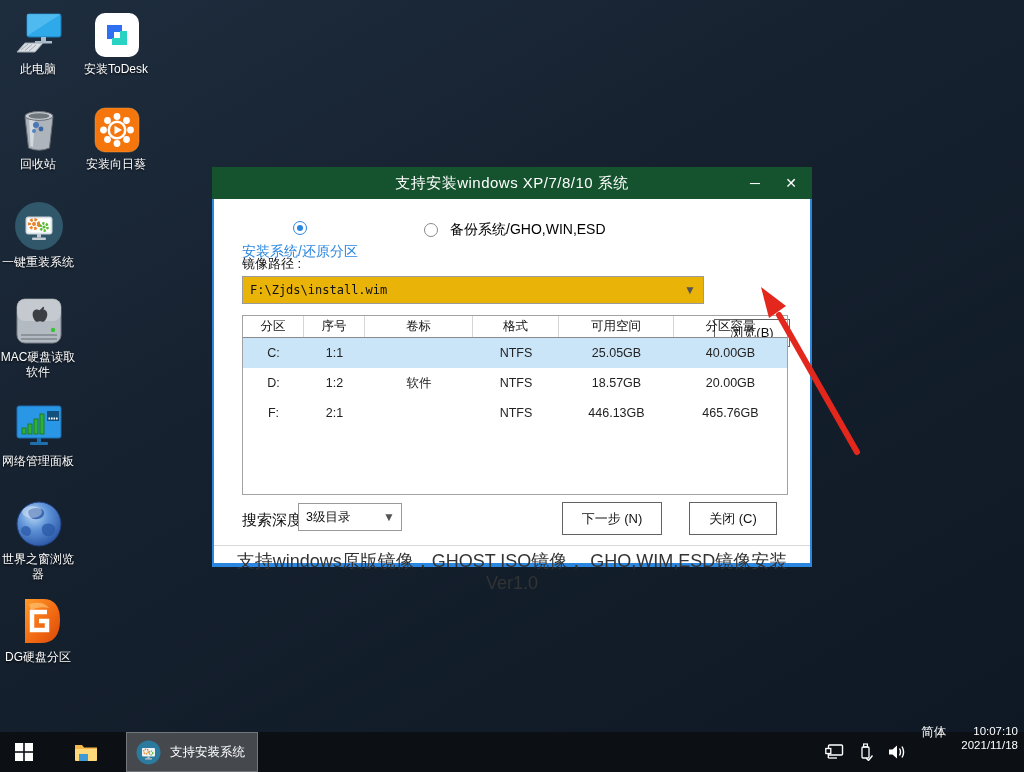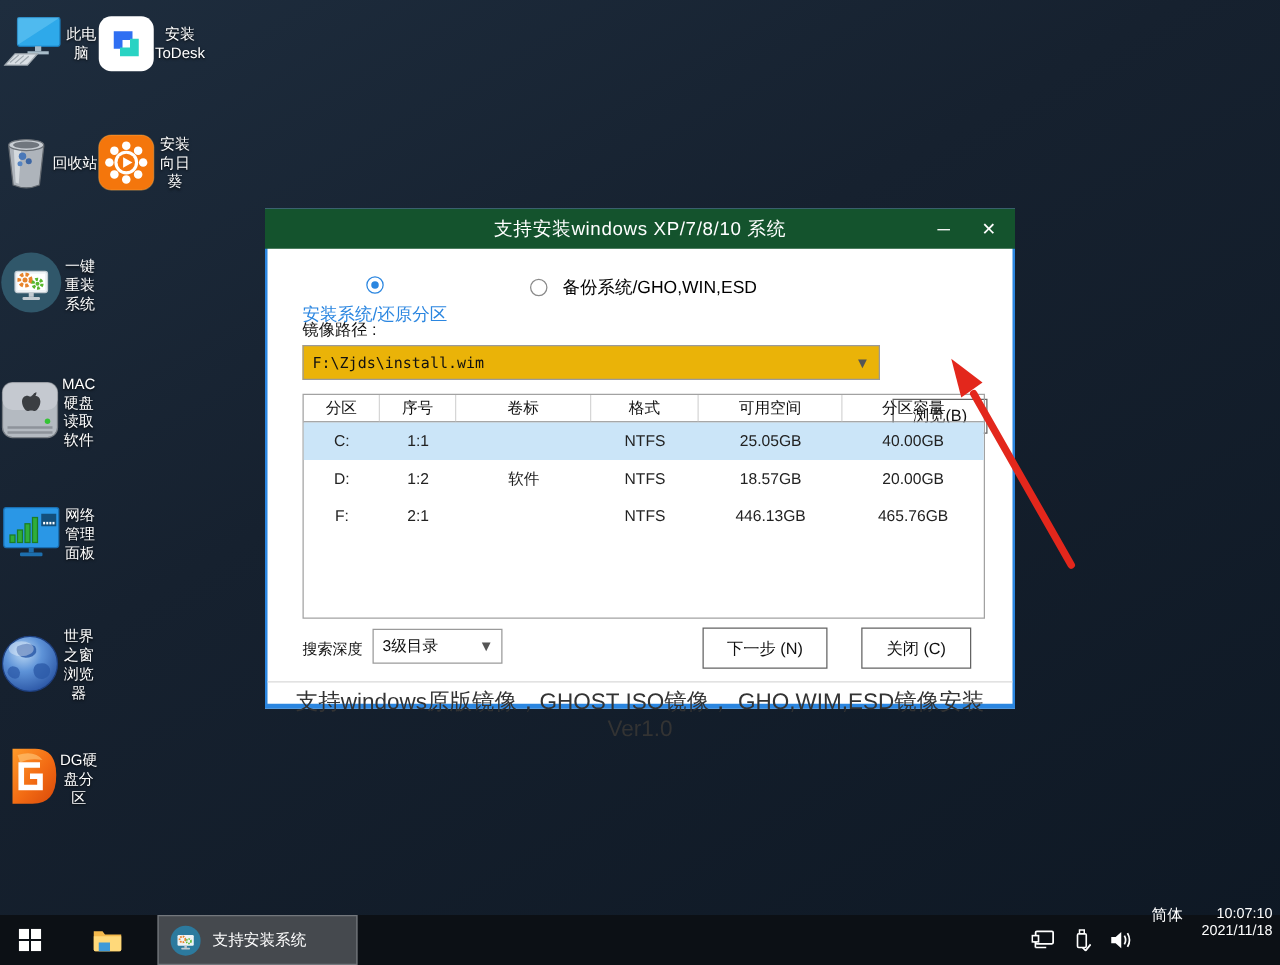--- a/index.html
+++ b/index.html
@@ -1,21 +1,21 @@
 <!DOCTYPE html>
 <html><head>
 <meta charset="utf-8">
 <style>
   * { margin:0; padding:0; box-sizing:border-box; }
   html,body { width:1024px; height:772px; overflow:hidden; }
   body { font-family:"Liberation Sans", sans-serif; position:relative;
          background:linear-gradient(150deg,#1e2d3e 0%, #16212f 40%, #0e1824 100%); }
 
   
-  .dicon { position:absolute; width:78px; display:flex; flex-direction:row; align-items:center; cursor:pointer; }
+  .dicon { position:absolute; width:78px; display:flex; flex-direction:column; cursor:pointer; }
   .dicon .art { height:50px; display:flex; align-items:flex-end; justify-content:center; }
   .dicon .lbl { margin-top:4px; font-size:12px; color:#fff; text-align:center; line-height:15px;
                 text-shadow:0 1px 2px rgba(0,0,0,.85); max-width:76px; }
 
   
   .dialog { position:absolute; left:212px; top:167px; width:600px; height:400px;
             background:#fff; border:2px solid #2b86e0; border-bottom-width:4px; z-index:10; }
   .titlebar { position:absolute; left:-2px; top:-2px; width:600px; height:32px; background:#14532d;
               display:flex; align-items:center; }
   .title { flex:1; text-align:center; color:#fff; font-size:15px; letter-spacing:.5px; }
@@ -46,41 +46,41 @@
   .ptable { position:absolute; left:28px; top:116px; width:546px; height:180px; border:1px solid #a2a2a2; }
   .thead { display:flex; height:22px; border-bottom:1px solid #8b8b8b; align-items:center; }
   .th { font-size:12.5px; color:#111; text-align:center; border-right:1px solid #d6d6d6; height:100%;
         display:flex; align-items:center; justify-content:center; }
   .th:last-child { border-right:none; }
   .trow { display:flex; height:30px; align-items:center; }
   .trow.sel { background:#cbe5f8; }
   .td { font-size:12.5px; color:#222; text-align:center; }
   .c0{width:61px;} .c1{width:61px;} .c2{width:108px;} .c3{width:86px;} .c4{width:115px;} .c5{width:113px;}
 
-  .depthlabel { position:absolute; left:28px; top:312px; font-size:12px; color:#111; }
+  .depthlabel { position:absolute; left:28px; top:312px; font-size:15px; color:#111; }
   .depth { position:absolute; left:84px; top:304px; width:104px; height:28px; background:#fff;
            border:1px solid #9a9a9a; display:flex; align-items:center; }
   .depth .val { flex:1; padding-left:7px; font-size:12.5px; color:#111; }
   .depth .arr { width:24px; text-align:center; color:#555; font-size:12px; }
   .nextbtn { position:absolute; left:348px; top:303px; width:100px; height:33px; }
   .closebtn { position:absolute; left:475px; top:303px; width:88px; height:33px; }
 
   .footsep { position:absolute; left:0; top:346px; width:100%; height:1px; background:#d9d9d9; }
   .footer { position:absolute; left:0; top:350px; width:100%; text-align:center; font-size:18px; color:#333; }
 
   
   .arrow-overlay { position:absolute; left:0; top:0; width:1024px; height:772px; z-index:50; pointer-events:none; }
 
   
   .taskbar { position:absolute; left:0; bottom:0; width:1024px; height:40px; background:#0c1015;
              display:flex; align-items:center; z-index:60; }
   .tbtn { height:40px; display:flex; align-items:center; justify-content:center; cursor:pointer; }
   .start { width:48px; }
   .explorer { width:44px; }
-  .appbtn { margin-left:18px; width:160px; height:40px; background:#45494e;
+  .appbtn { margin-left:18px; width:132px; height:40px; background:#45494e;
             border:1px solid #73777c; display:flex; align-items:center; gap:9px; padding-left:9px; cursor:pointer; }
   .appbtn .albl { color:#fff; font-size:12.5px; }
   .tray { position:absolute; right:6px; height:56px; display:flex; gap:15px; }
   .trayicon { display:flex; align-items:center; cursor:pointer; }
   .ime { color:#fff; font-size:12.5px; cursor:pointer; }
   .clock { color:#fff; font-size:11.5px; text-align:right; line-height:14px; cursor:pointer; }
 </style>
 </head>
 <body>
 

